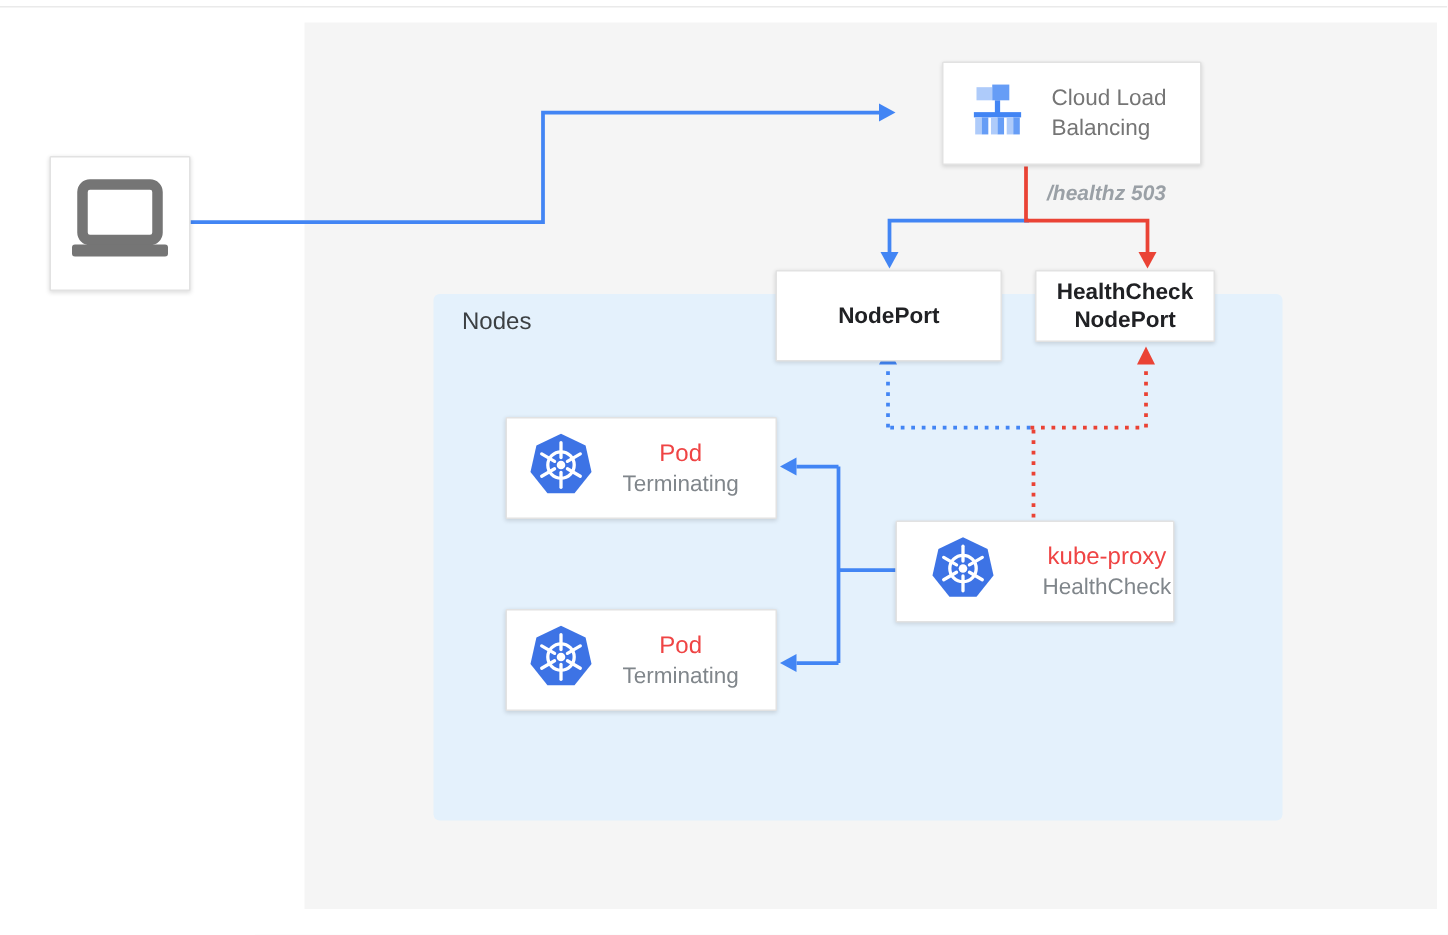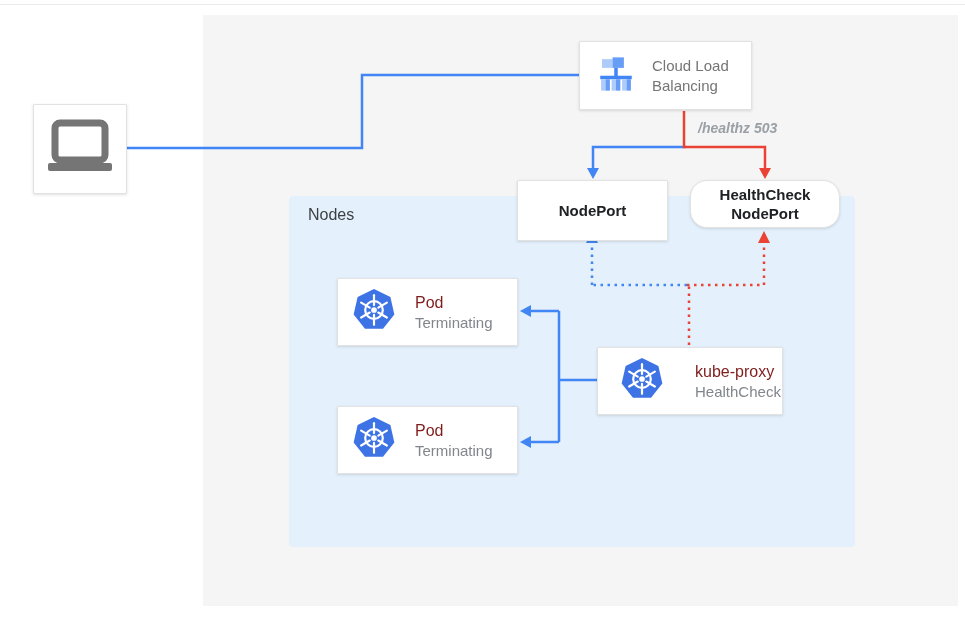--- a/index.html
+++ b/index.html
@@ -10,35 +10,35 @@
   .nodes-label { position:absolute; left:308px; top:206px; font-size:16px; color:#3C4043; }
 
   .connectors { position:absolute; left:0; top:0; width:965px; height:623px; pointer-events:none; }
 
   .card { position:absolute; background:#ffffff; border:1px solid #E2E2E2;
           box-shadow:0 1px 3px rgba(0,0,0,0.13); box-sizing:border-box; border-radius:1px; }
   .flexrow { display:flex; align-items:center; }
 
   .laptop-card { left:33px; top:104px; width:94px; height:90px; display:flex; align-items:center; justify-content:center; }
 
-  .clb-card { left:579px; top:41px; width:173px; height:69px; padding-left:15px; gap:15px; }
+  .clb-card { left:628px; top:41px; width:173px; height:69px; padding-left:15px; gap:15px; }
   .clb-text { font-size:15px; line-height:20px; color:#757575; width:92px; }
 
   .healthz-label { position:absolute; left:698px; top:120px; font-size:14px; font-weight:bold; color:#9AA0A6;font-style:italic; }
 
   .nodeport-card { left:517px; top:180px; width:151px; height:61px; display:flex; align-items:center; justify-content:center; }
-  .hc-card { left:690px; top:180px; width:150px; height:48px; display:flex; align-items:center; justify-content:center; text-align:center;border-radius:17px; }
+  .hc-card { left:690px; top:180px; width:120px; height:48px; display:flex; align-items:center; justify-content:center; text-align:center; }
   .port-label { font-size:15px; font-weight:bold; color:#202124; line-height:19px; }
 
   .pod-card { width:181px; height:68px; left:337px; padding-left:14px; gap:19px; }
   .pod-card.p1 { top:278px; }
   .pod-card.p2 { top:406px; }
   .kp-card { left:597px; top:347px; width:186px; height:68px; padding-left:22px; gap:31px; }
 
-  .box-title { font-size:16px; line-height:21px; color:#7f1d1d; }
+  .box-title { font-size:16px; line-height:21px; color:#ef4444;text-align:center; }
   .box-sub { font-size:15px; line-height:20px; color:#80868B; }
 </style>
 </head>
 <body>
 
 <div class="canvas">
 
   <div class="topline"></div>
   <div class="gray-bg"></div>
   <div class="nodes-bg"></div>

